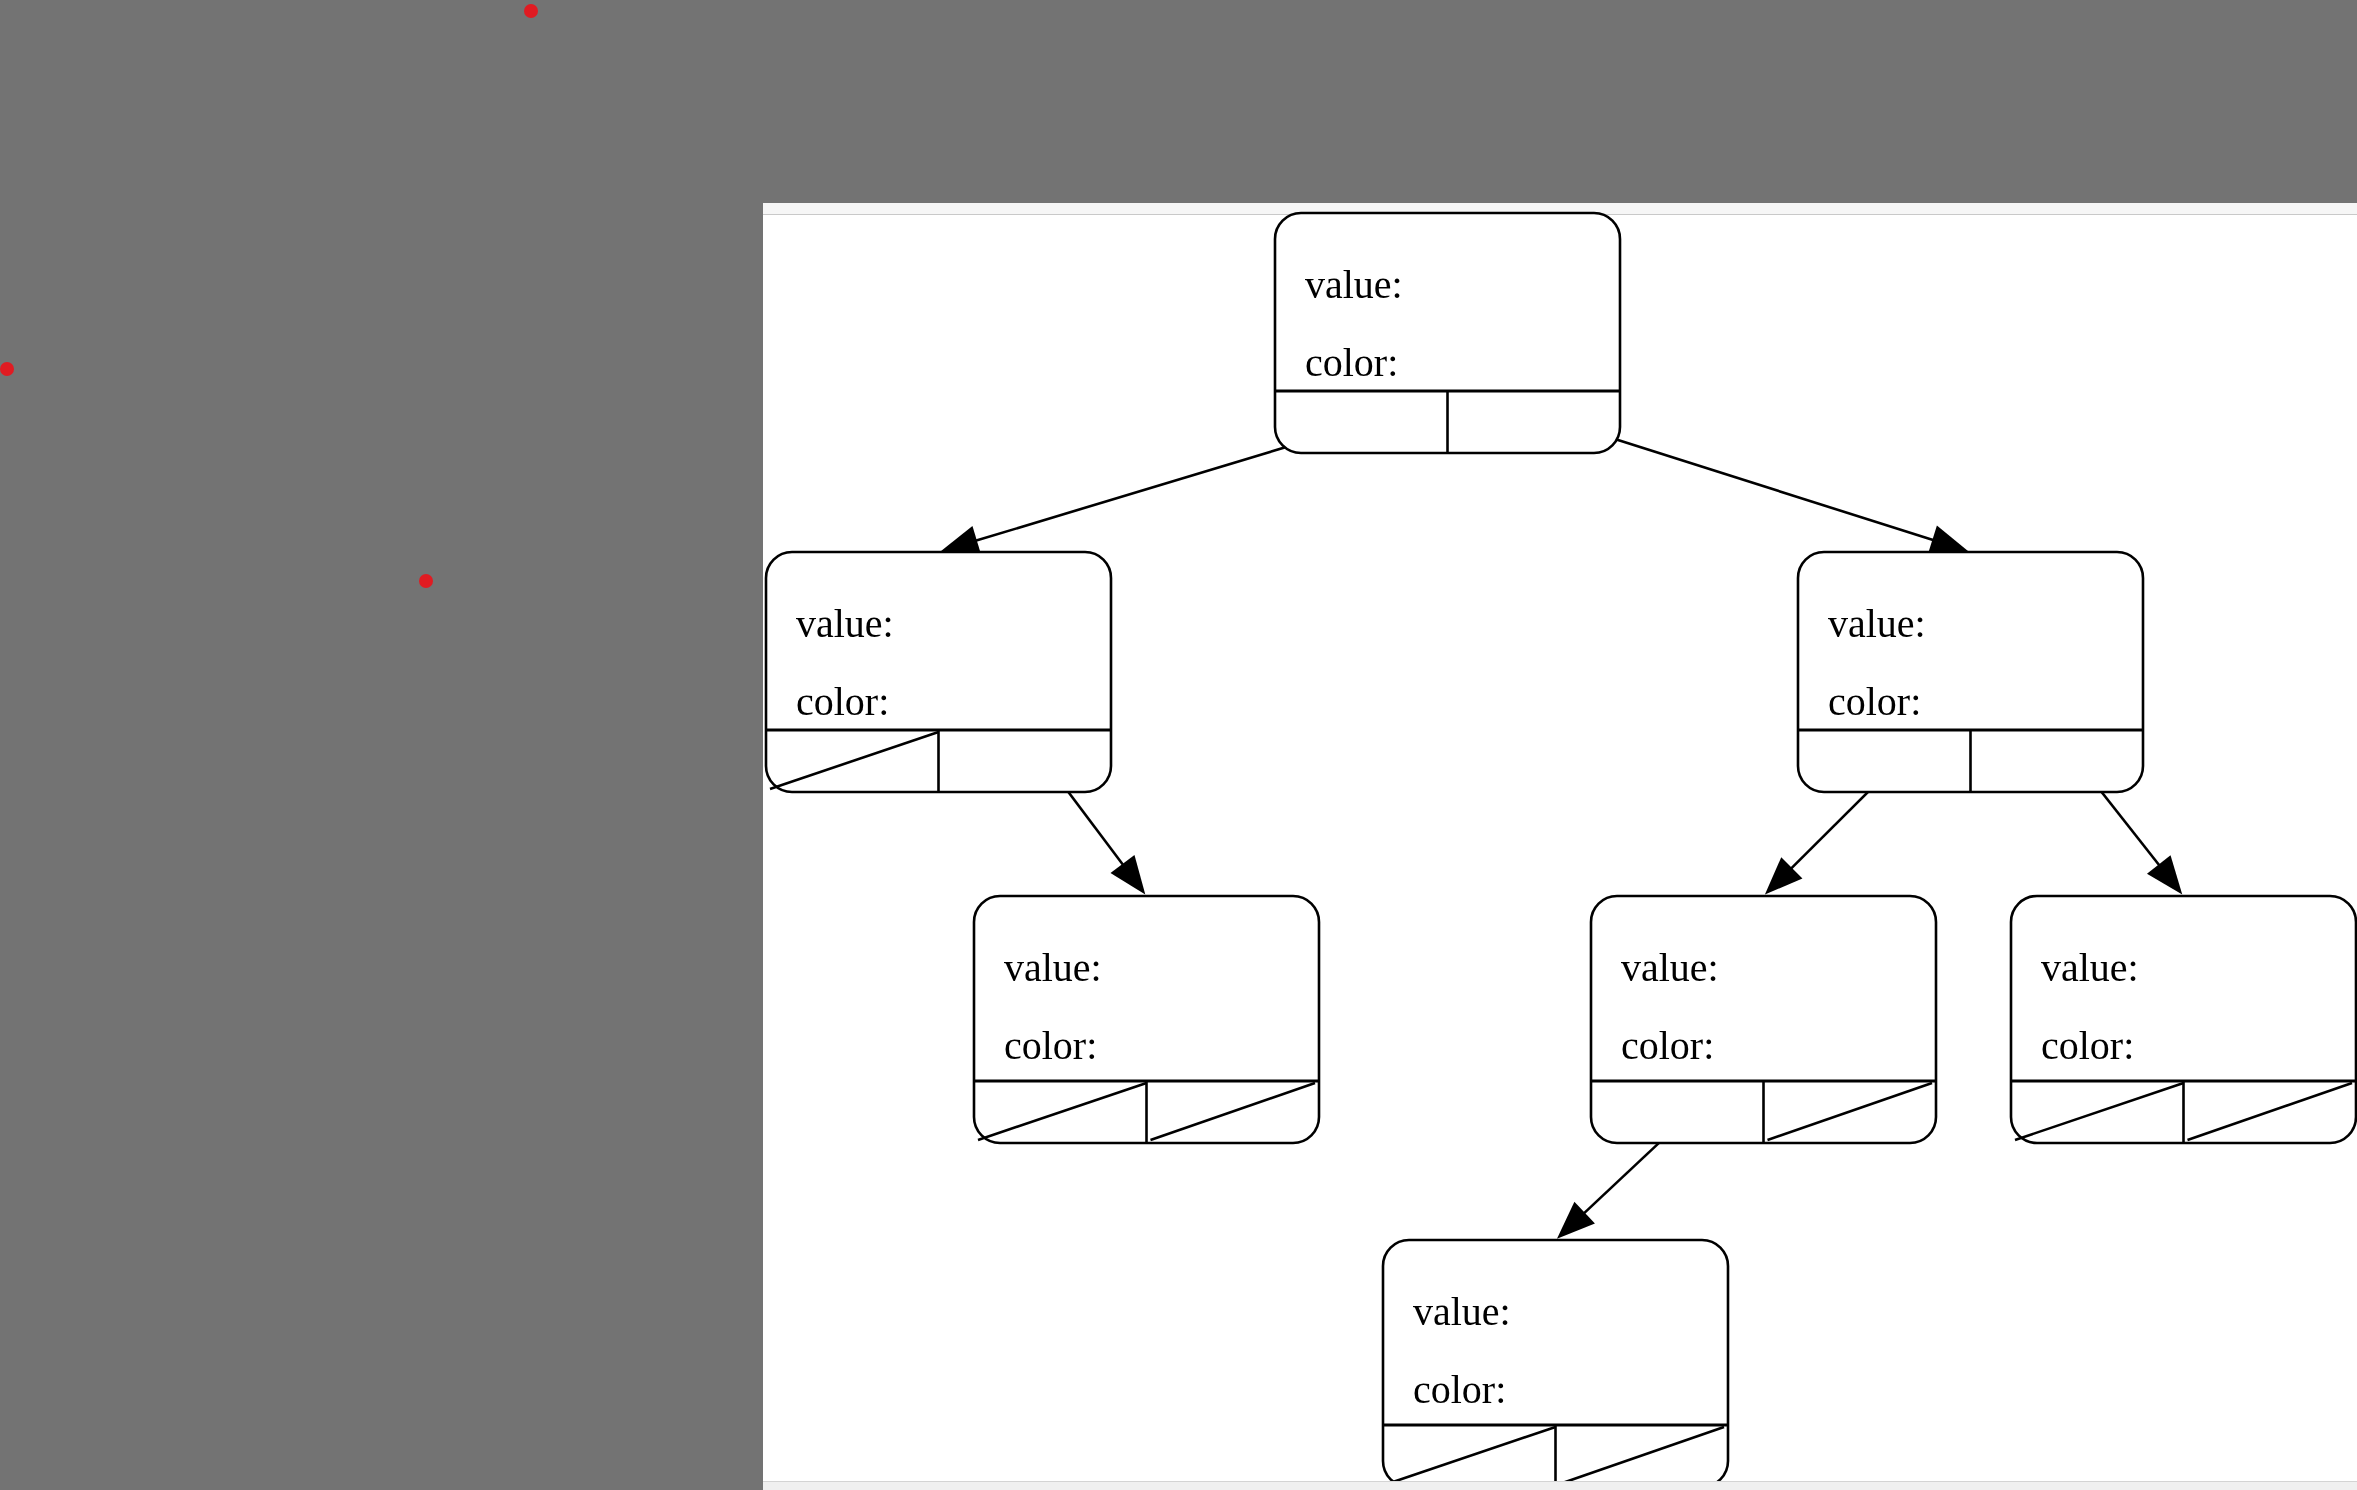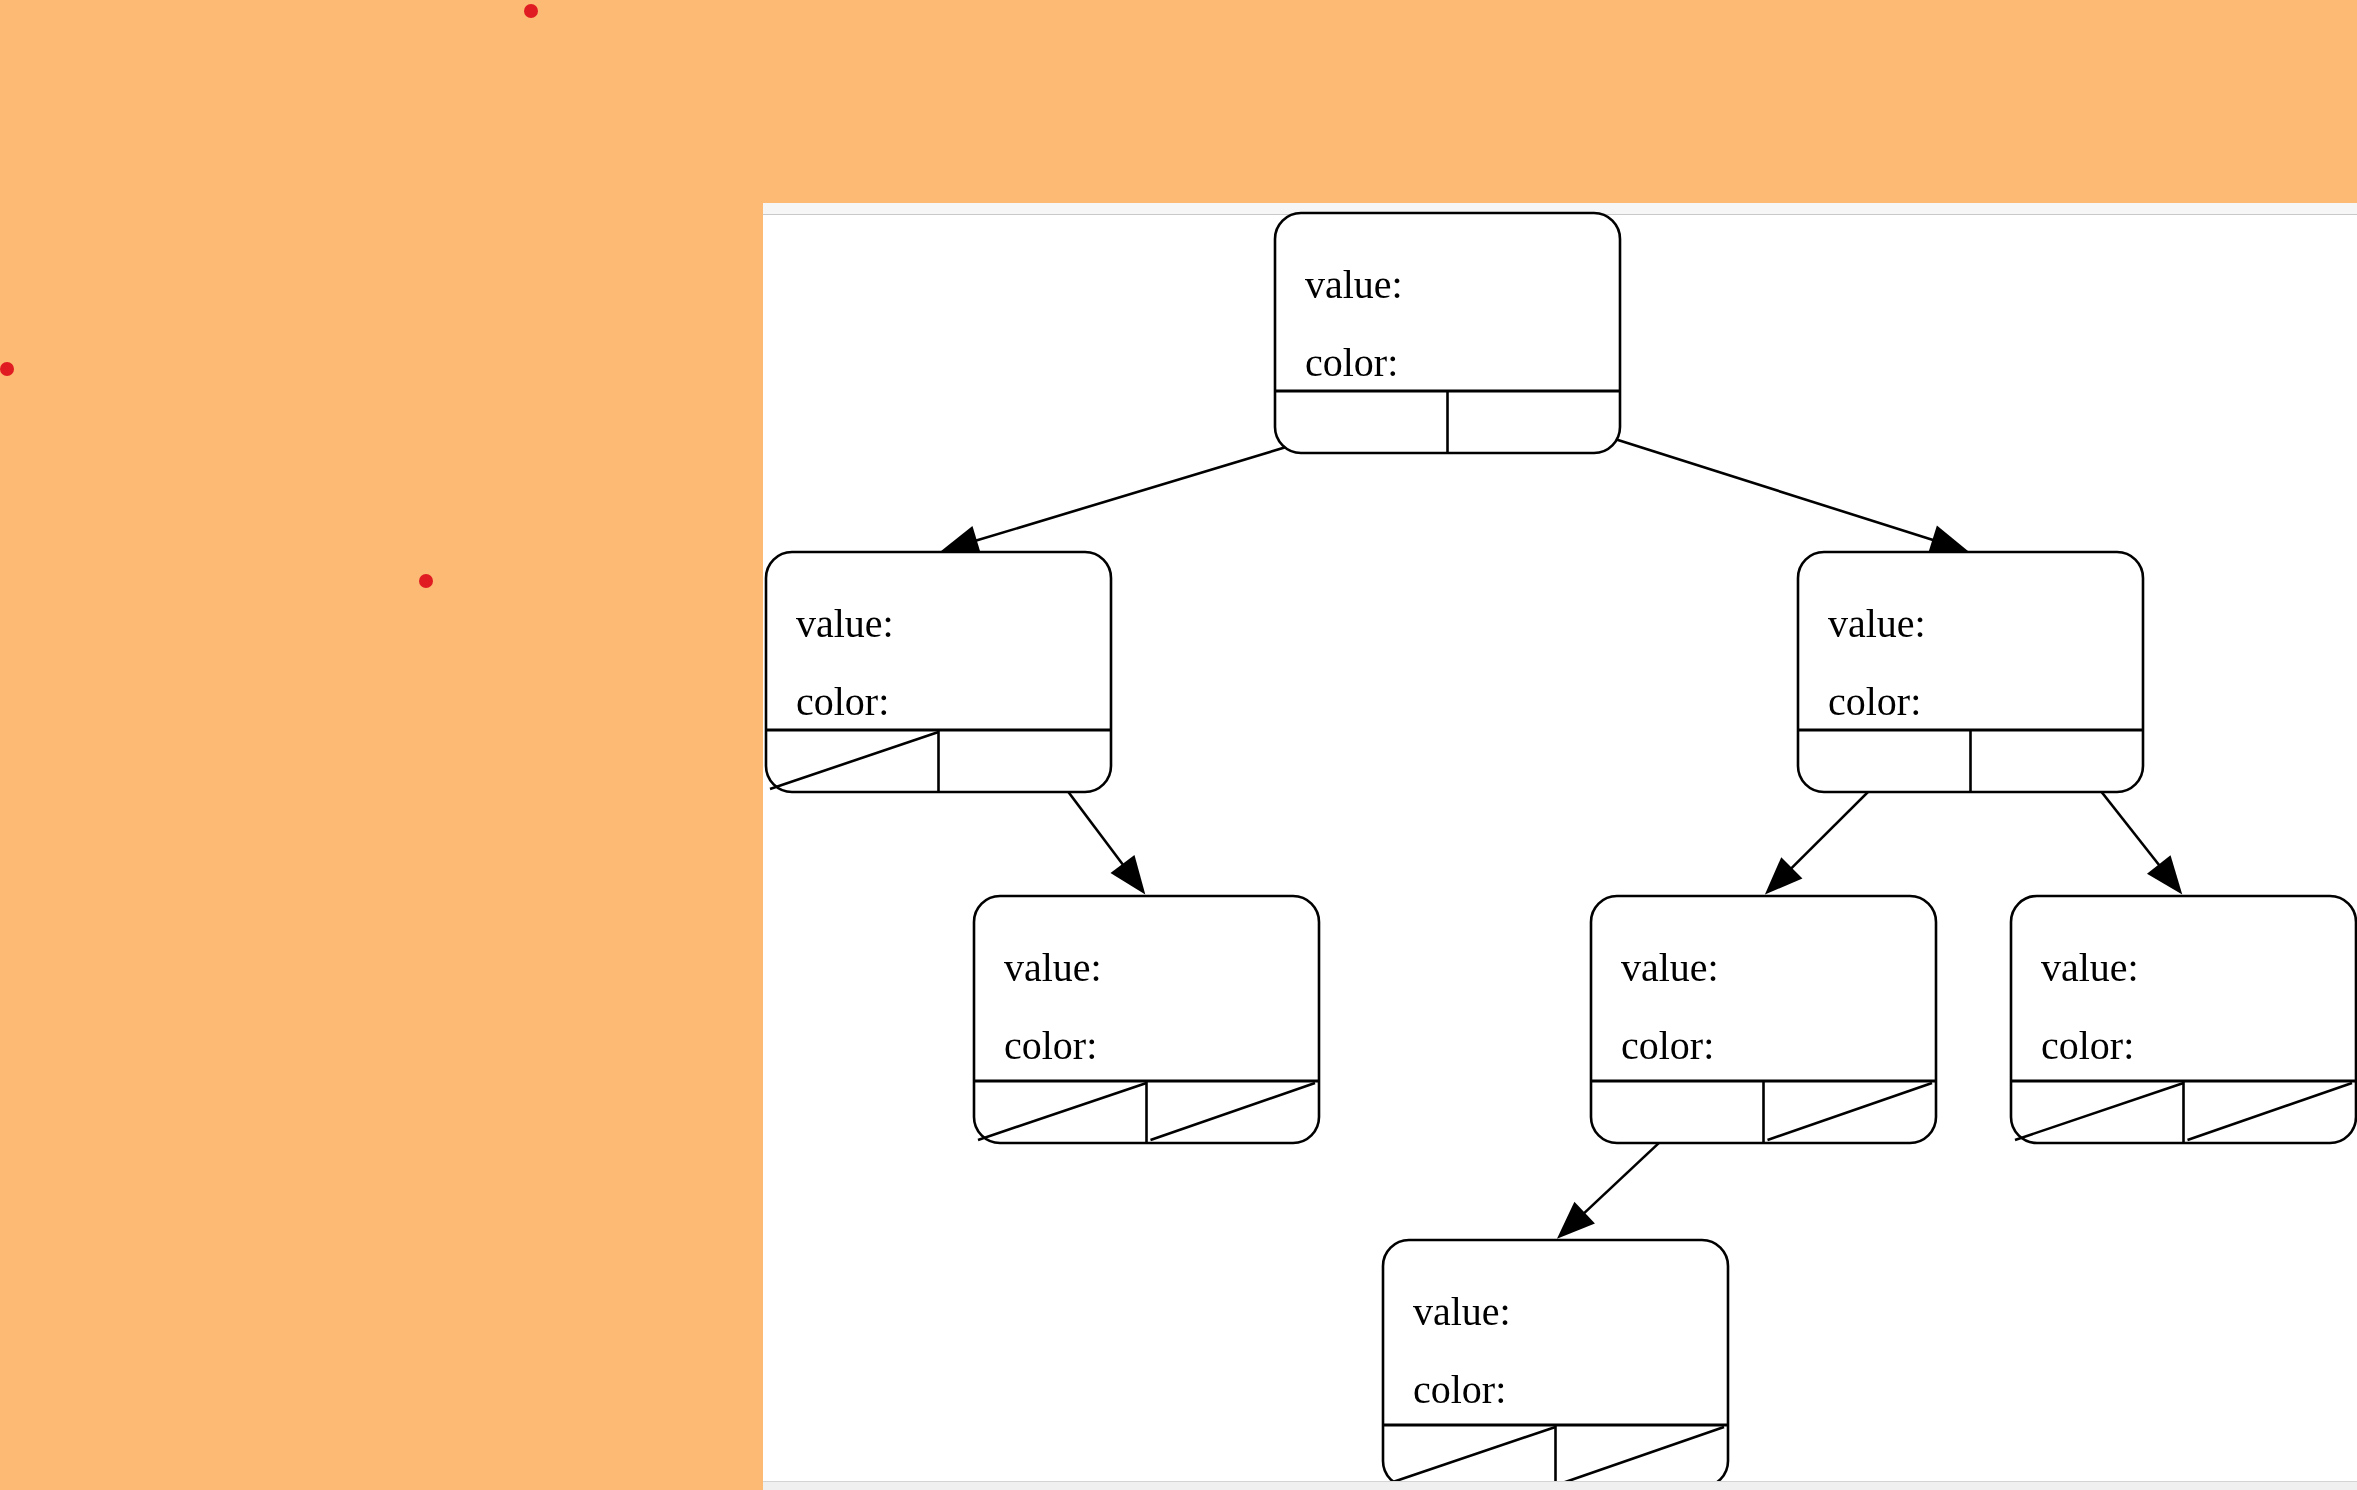--- a/index.html
+++ b/index.html
@@ -90,21 +90,21 @@
     fill: none;
   }
   .edge-head {
     fill: #000000;
     stroke: none;
   }
 </style>
 </head>
 <body>
 
-<div id="root-stage" style="background: #fdba74;">
+<div id="root-stage" style="background: #737373;">
 
   <div id="markers-layer">
       <div class="marker-dot" style="left: 524px; top: 4px; width: 14px; height: 14px; background: rgb(224, 27, 34);"></div>
       <div class="marker-dot" style="left: 0px; top: 362px; width: 14px; height: 14px; background: rgb(224, 27, 34);"></div>
       <div class="marker-dot" style="left: 419px; top: 574px; width: 14px; height: 14px; background: rgb(224, 27, 34);"></div>
     </div>
 
   <div id="canvas-panel" style="left: 763px; top: 203px; width: 1594px; height: 1287px; background: rgb(255, 255, 255);">
     <div id="canvas-topbar" style="height: 11px; background: rgb(246, 246, 246);"></div>
     <svg id="tree-svg" xmlns="http://www.w3.org/2000/svg" width="1594" height="1287" viewBox="0 0 1594 1287">

